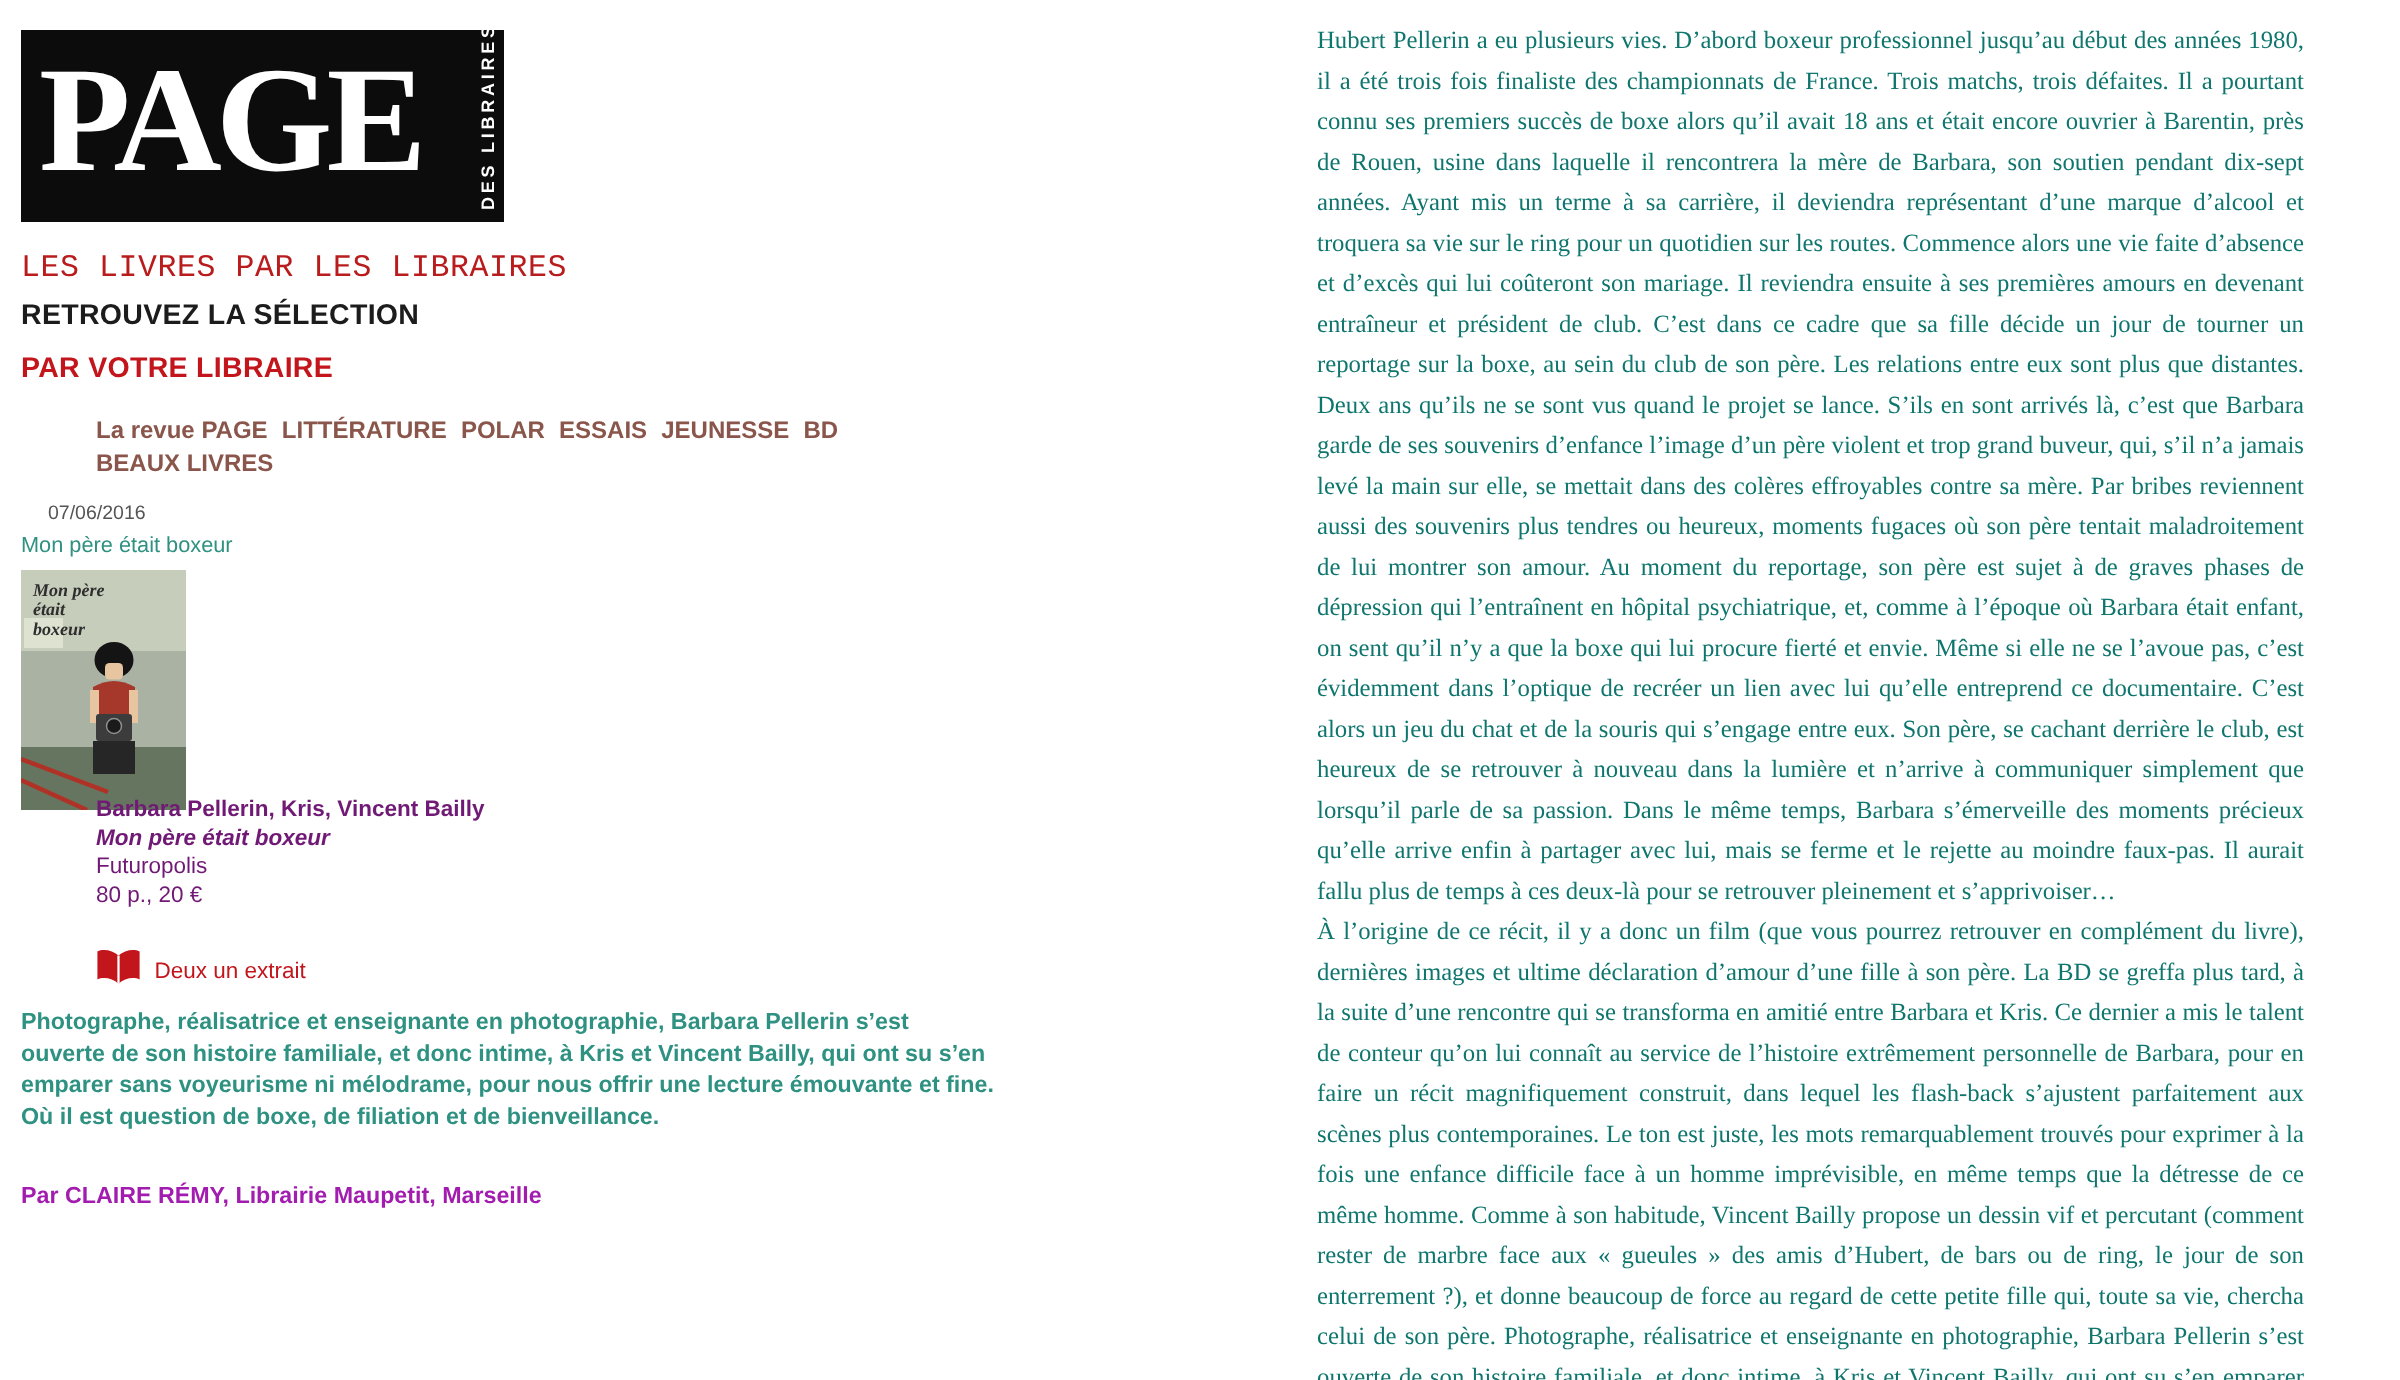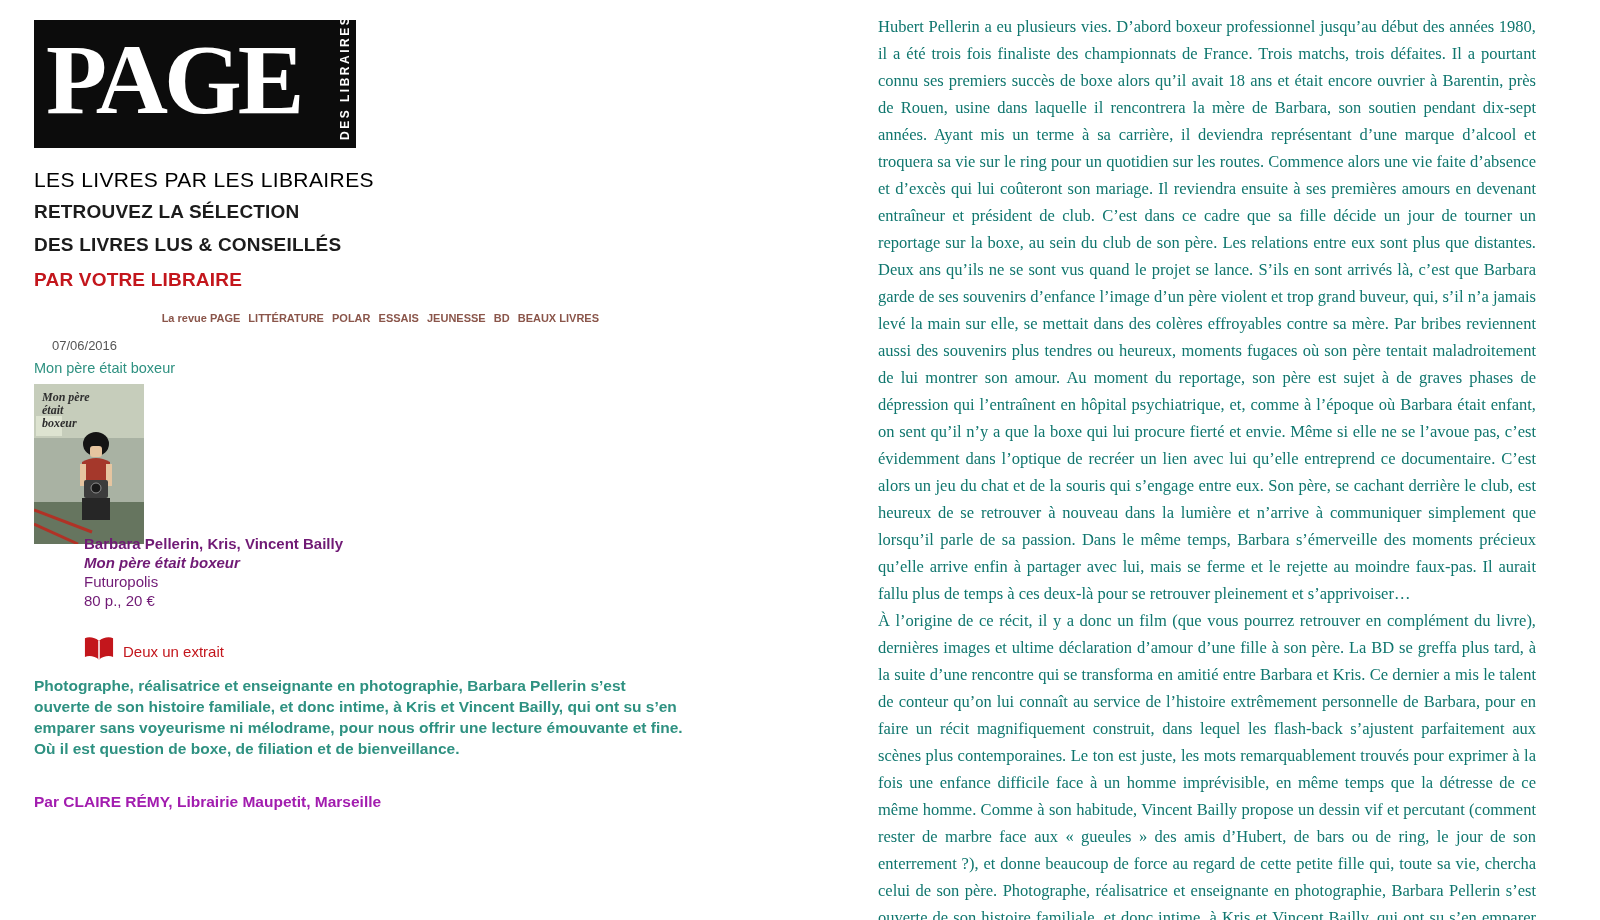--- a/index.html
+++ b/index.html
@@ -7,48 +7,48 @@
   body {
     width: 1600px; height: 920px;
     background: #ffffff;
     font-family: "Liberation Sans", sans-serif;
     position: relative;
     overflow: hidden;
     color: #111;
   }
 
   
-  .left-col { position: absolute; left: 34px; top: 20px; width: 830px; }
+  .left-col { position: absolute; left: 14px; top: 20px; width: 830px; }
 
   .logo {
     display: flex; width: 322px; height: 128px;
     background: #0c0c0c; color: #fff; text-decoration: none;
     cursor: pointer;
   }
   .logo-main {
     flex: 1;
     font-family: "Liberation Serif", serif;
     font-weight: bold; font-size: 100px; line-height: 120px;
     padding-left: 12px; letter-spacing: -4px;
   }
   .logo-side {
     writing-mode: vertical-rl; transform: rotate(180deg);
     font-size: 12px; font-weight: bold; letter-spacing: 2.5px;
     padding: 8px 6px 8px 4px; white-space: nowrap;
   }
 
   .hdr { font-weight: bold; font-size: 19px; color: #1c1c1c; letter-spacing: 0.2px; }
-  .hdr-gray { font-weight: normal; font-size: 21px; color: #000000; margin-top: 20px; letter-spacing: 0.4px; }
+  .hdr-gray { font-weight: normal; font-size: 21px; color: #b91c1c; margin-top: 20px; letter-spacing: 0.4px; font-family: Liberation Mono, monospace; }
   .hdr-dark1 { margin-top: 9px; }
   .hdr-dark2 { margin-top: 11px; }
   .hdr-red  { margin-top: 13px; color: #c3161c; }
 
   .revue-nav {
     margin: 20px 0 0 50px; width: 520px;
-    font-size: 11px; font-weight: bold; line-height: 1.4; text-align: right;
+    font-size: 16px; font-weight: bold; line-height: 1.4;
   }
   .revue-nav a { color: #8a554a; text-decoration: none; margin-right: 5px; cursor: pointer; }
 
   .date { margin-top: 12px; font-size: 13px; color: #555; margin-left: 18px; }
 
   .title-link {
     display: inline-block; margin-top: 7px;
     font-size: 14.5px; color: #2e9181; text-decoration: none; cursor: pointer;
   }
 
@@ -91,21 +91,20 @@
 
 <div class="left-col">
 
   <a class="logo">
     <span class="logo-main">PAGE</span>
     <span class="logo-side">DES LIBRAIRES</span>
   </a>
 
   <div class="hdr hdr-gray">LES LIVRES PAR LES LIBRAIRES</div>
   <div class="hdr hdr-dark1">RETROUVEZ LA SÉLECTION</div>
-  <div class="hdr hdr-dark2">DES LIVRES LUS &amp; CONSEILLÉS</div>
   <div class="hdr hdr-red">PAR VOTRE LIBRAIRE</div>
 
   <nav class="revue-nav">
     <a>La revue PAGE</a>
     <a>LITTÉRATURE</a>
     <a>POLAR</a>
     <a>ESSAIS</a>
     <a>JEUNESSE</a>
     <a>BD</a>
     <a>BEAUX LIVRES</a>

